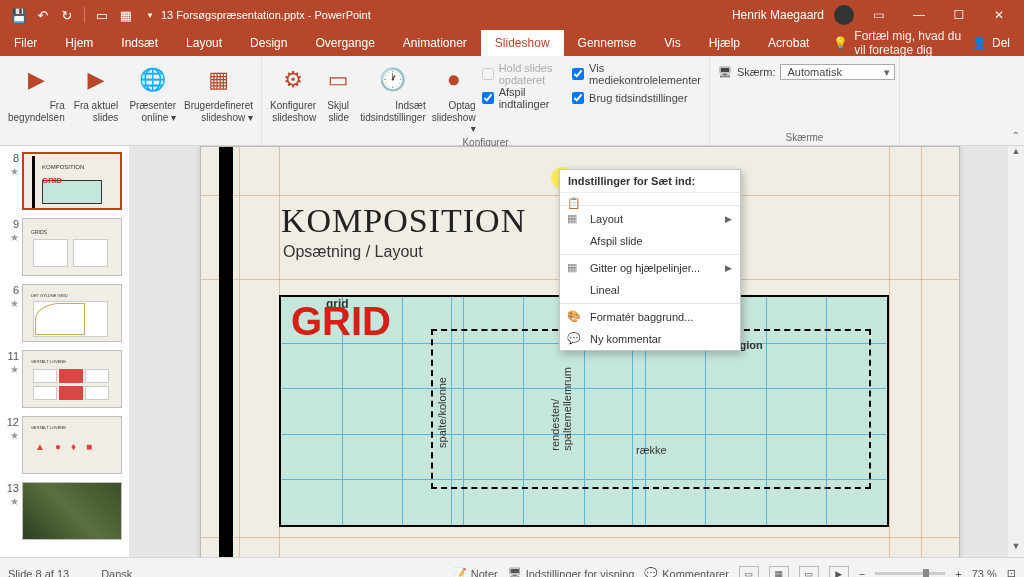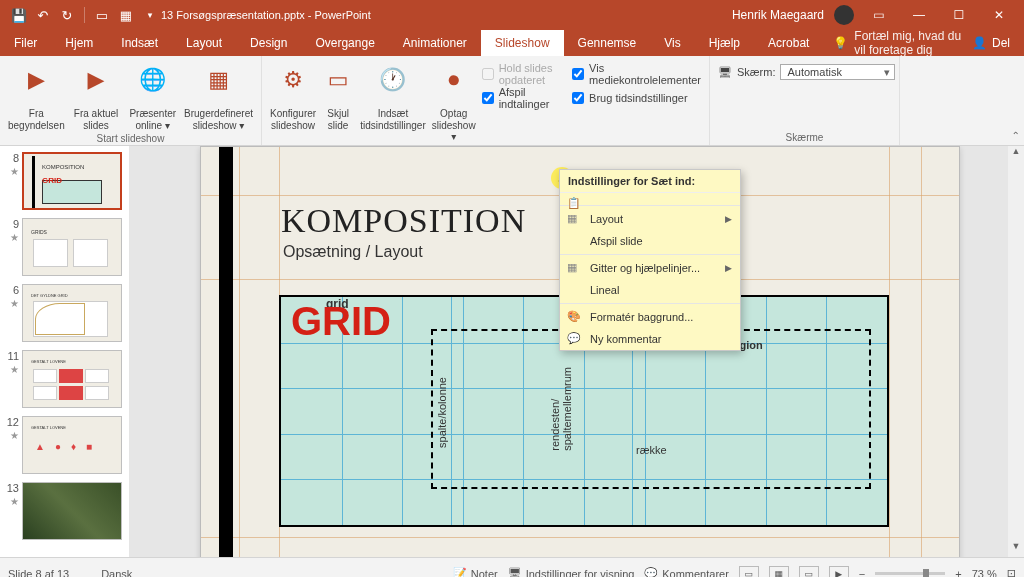--- a/index.html
+++ b/index.html
@@ -19,21 +19,21 @@
 .tab.active { background: #fff; color: #b7472a; }
 .tellme { margin-left: 10px; display: flex; align-items: center; gap: 6px; font-size: 12px; opacity: 0.9; }
 .share { margin-left: auto; margin-right: 14px; display: flex; align-items: center; gap: 5px; font-size: 12px; }
 
 .ribbon { height: 90px; background: #f3f3f3; border-bottom: 1px solid #d4d4d4; display: flex; position: relative; }
 .rgroup { border-right: 1px solid #e0e0e0; padding: 4px 8px 0 8px; display: flex; flex-direction: column; }
 .rgroup-body { flex: 1; display: flex; align-items: flex-start; gap: 6px; }
 .rgroup-label { text-align: center; font-size: 10px; color: #666; padding: 2px 0; }
 .big-btn { display: flex; flex-direction: column; align-items: center; width: 62px; cursor: pointer; padding-top: 4px; }
 .big-btn .ico { width: 32px; height: 32px; display: flex; align-items: center; justify-content: center; font-size: 22px; color: #b7472a; }
-.big-btn .lbl { font-size: 10px; text-align: center; line-height: 1.15; color: #444; margin-top: 12px; }
+.big-btn .lbl { font-size: 10px; text-align: right; line-height: 1.15; color: #444; margin-top: 4px; }
 .chk-row { display: flex; align-items: center; gap: 5px; font-size: 11px; color: #444; height: 20px; }
 .chk-row input { width: 12px; height: 12px; }
 .chk-col { display: flex; flex-direction: column; gap: 4px; padding-top: 4px; }
 .scrm-row { display: flex; align-items: center; gap: 5px; font-size: 11px; color: #444; }
 .scrm-sel { border: 1px solid #ababab; background: #fff; padding: 1px 24px 1px 6px; font-size: 11px; position: relative; width: 115px; }
 .scrm-sel::after { content: "▾"; position: absolute; right: 5px; top: 1px; color: #666; }
 .collapse { position: absolute; right: 4px; bottom: 4px; font-size: 10px; color: #666; cursor: pointer; }
 
 .workarea { display: flex; height: 411px; background: #fff; }
 .thumbs { width: 130px; background: #fff; border-right: 1px solid #e5e5e5; overflow-y: auto; padding: 6px 4px; }
@@ -61,21 +61,21 @@
 .grid-box { position: absolute; left: 78px; top: 148px; width: 610px; height: 232px; border: 2px solid #000; background: #c5e6dc; }
 .gb-v { position: absolute; top: 0; bottom: 0; width: 1px; background: #5db5d6; }
 .gb-h { position: absolute; left: 0; right: 0; height: 1px; background: #5db5d6; }
 .dash-box { position: absolute; left: 150px; top: 32px; width: 440px; height: 160px; border: 2px dashed #000; }
 .vlbl { position: absolute; font-size: 11px; color: #333; writing-mode: vertical-rl; transform: rotate(180deg); }
 .hlbl { position: absolute; font-size: 11px; color: #333; }
 
 .cursor-highlight { position: absolute; left: 350px; top: 20px; width: 22px; height: 22px; border-radius: 50%; background: rgba(255,235,59,0.8); }
 .cursor-highlight::after { content: "↖"; position: absolute; left: 6px; top: 4px; font-size: 12px; color: #000; transform: scaleX(-1); }
 
-.ctxmenu { position: absolute; left: 358px; top: 22px; width: 182px; background: #fef9c3; border: 1px solid #c8c8c8; box-shadow: 2px 3px 8px rgba(0,0,0,0.25); font-size: 11px; color: #333; }
+.ctxmenu { position: absolute; left: 358px; top: 22px; width: 182px; background: #ffffff; border: 1px solid #c8c8c8; box-shadow: 2px 3px 8px rgba(0,0,0,0.25); font-size: 11px; color: #333; }
 .ctx-header { padding: 5px 8px; font-weight: bold; border-bottom: 1px solid #eee; }
 .ctx-item { padding: 5px 8px 5px 30px; position: relative; display: flex; justify-content: space-between; align-items: center; cursor: pointer; }
 .ctx-item.disabled { color: #aaa; cursor: default; }
 .ctx-ico { position: absolute; left: 7px; top: 4px; width: 14px; height: 14px; font-size: 11px; color: #888; }
 .ctx-arrow { font-size: 9px; color: #666; }
 .ctx-sep { height: 1px; background: #e5e5e5; margin: 2px 0; }
 
 .statusbar { height: 32px; background: #f3f3f3; border-top: 1px solid #d4d4d4; display: flex; align-items: center; font-size: 11px; color: #555; padding: 0 8px; }
 .sb-right { margin-left: auto; display: flex; align-items: center; gap: 10px; }
 .sb-btn { display: flex; align-items: center; gap: 4px; cursor: pointer; }
@@ -147,21 +147,20 @@
           <div class="ico">🌐</div>
           <div class="lbl" style="white-space:pre-line">Præsenter
 online ▾</div>
         </div>
       <div class="big-btn" style="width:80px">
           <div class="ico">▦</div>
           <div class="lbl" style="white-space:pre-line">Brugerdefineret
 slideshow ▾</div>
         </div>
     </div>
-    <div class="rgroup-label">Start slideshow</div>
   </div>
   <div class="rgroup" style="width:448px">
     <div class="rgroup-body">
       <div class="big-btn">
           <div class="ico">⚙</div>
           <div class="lbl" style="white-space:pre-line">Konfigurer
 slideshow</div>
         </div>
       <div class="big-btn" style="width:40px">
           <div class="ico">▭</div>

